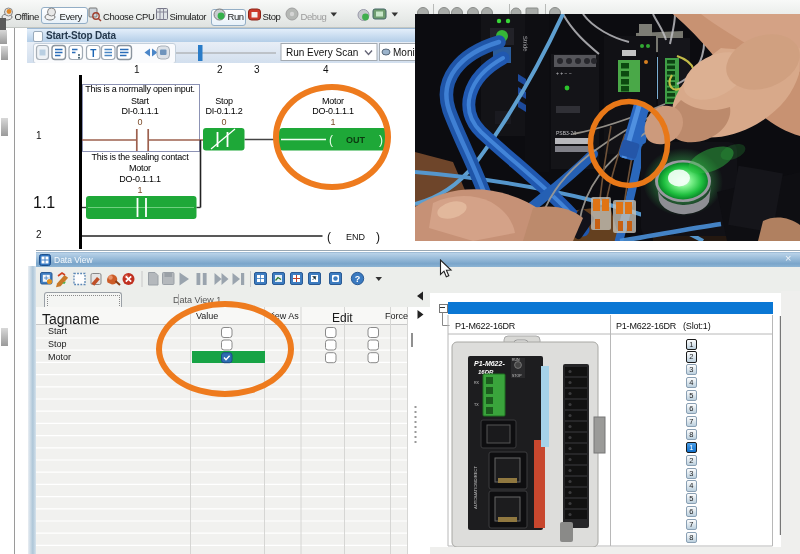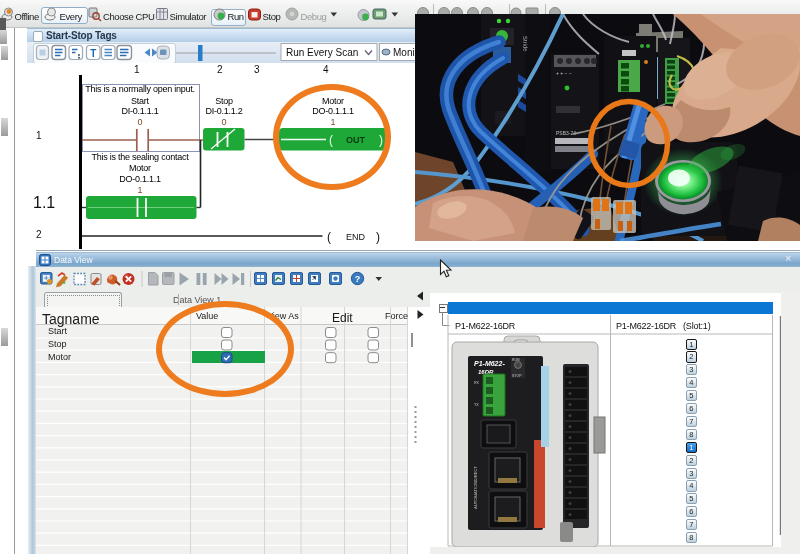--- a/index.html
+++ b/index.html
@@ -92,21 +92,21 @@
 
   <div class="abs" style="left:0;top:18px;width:6px;height:12px;background:#5a5a5a;"></div>
   <div class="abs" style="left:0.5;top:30px;width:7px;height:14px;background:linear-gradient(#d8d8d8,#9a9a9a);"></div>
   <div class="abs" style="left:0.5px;top:46px;width:7px;height:14px;background:linear-gradient(#d8d8d8,#9a9a9a);"></div>
   <div class="abs" style="left:0.5px;top:118px;width:7px;height:18px;background:linear-gradient(#d8d8d8,#9a9a9a);"></div>
   <div class="abs" style="left:0.5px;top:328px;width:7px;height:18px;background:linear-gradient(#d8d8d8,#9a9a9a);"></div>
   <div class="abs" style="left:14px;top:28px;width:1px;height:526px;background:#9a9a9a;"></div>
 
   <div class="abs" style="left:27px;top:28px;width:773px;height:14px;background:linear-gradient(#e3eefa,#b0cbe6);border-top:1px solid #9cb8d4;"></div>
   <div class="abs" style="left:33px;top:31px;width:8px;height:9px;background:#fdfdfd;border:1px solid #9ab;border-radius:2px;"></div>
-  <div class="tx" style="left:46px;top:29.5px;font-size:10px;font-weight:bold;letter-spacing:-0.2px;color:#24384c;">Start-Stop Tags</div>
+  <div class="tx" style="left:46px;top:29.5px;font-size:10px;font-weight:bold;letter-spacing:-0.2px;color:#24384c;">Start-Stop Data</div>
   <div class="abs" style="left:27px;top:42px;width:773px;height:21px;background:linear-gradient(#e8eef6,#d2dfee);"></div>
   <div class="abs" style="left:33px;top:43px;width:141px;height:19px;background:#fafbfd;border:1px solid #c4d0dc;border-radius:3px;"></div>
 
   <svg class="abs" style="left:27px;top:42px;" width="390" height="21" viewBox="0 0 390 21">
     <g>
       <rect x="9.5" y="3.5" width="12" height="14" rx="3" fill="#eef2f6" stroke="#a8b0b8" stroke-width="1.2"></rect>
       <rect x="12.5" y="7.5" width="6" height="6" fill="#b9cfe2"></rect>
       <rect x="25" y="3.5" width="13.5" height="14" rx="3" fill="#fff" stroke="#8a949e" stroke-width="1.4"></rect>
       <path d="M28 7.5 h7.5 M28 10.5 h7.5 M28 13.5 h5.5" stroke="#2a6cb8" stroke-width="1.7" fill="none"></path>
       <rect x="42" y="3.5" width="13.5" height="14" rx="3" fill="#fff" stroke="#a0aab4" stroke-width="1.2"></rect>

